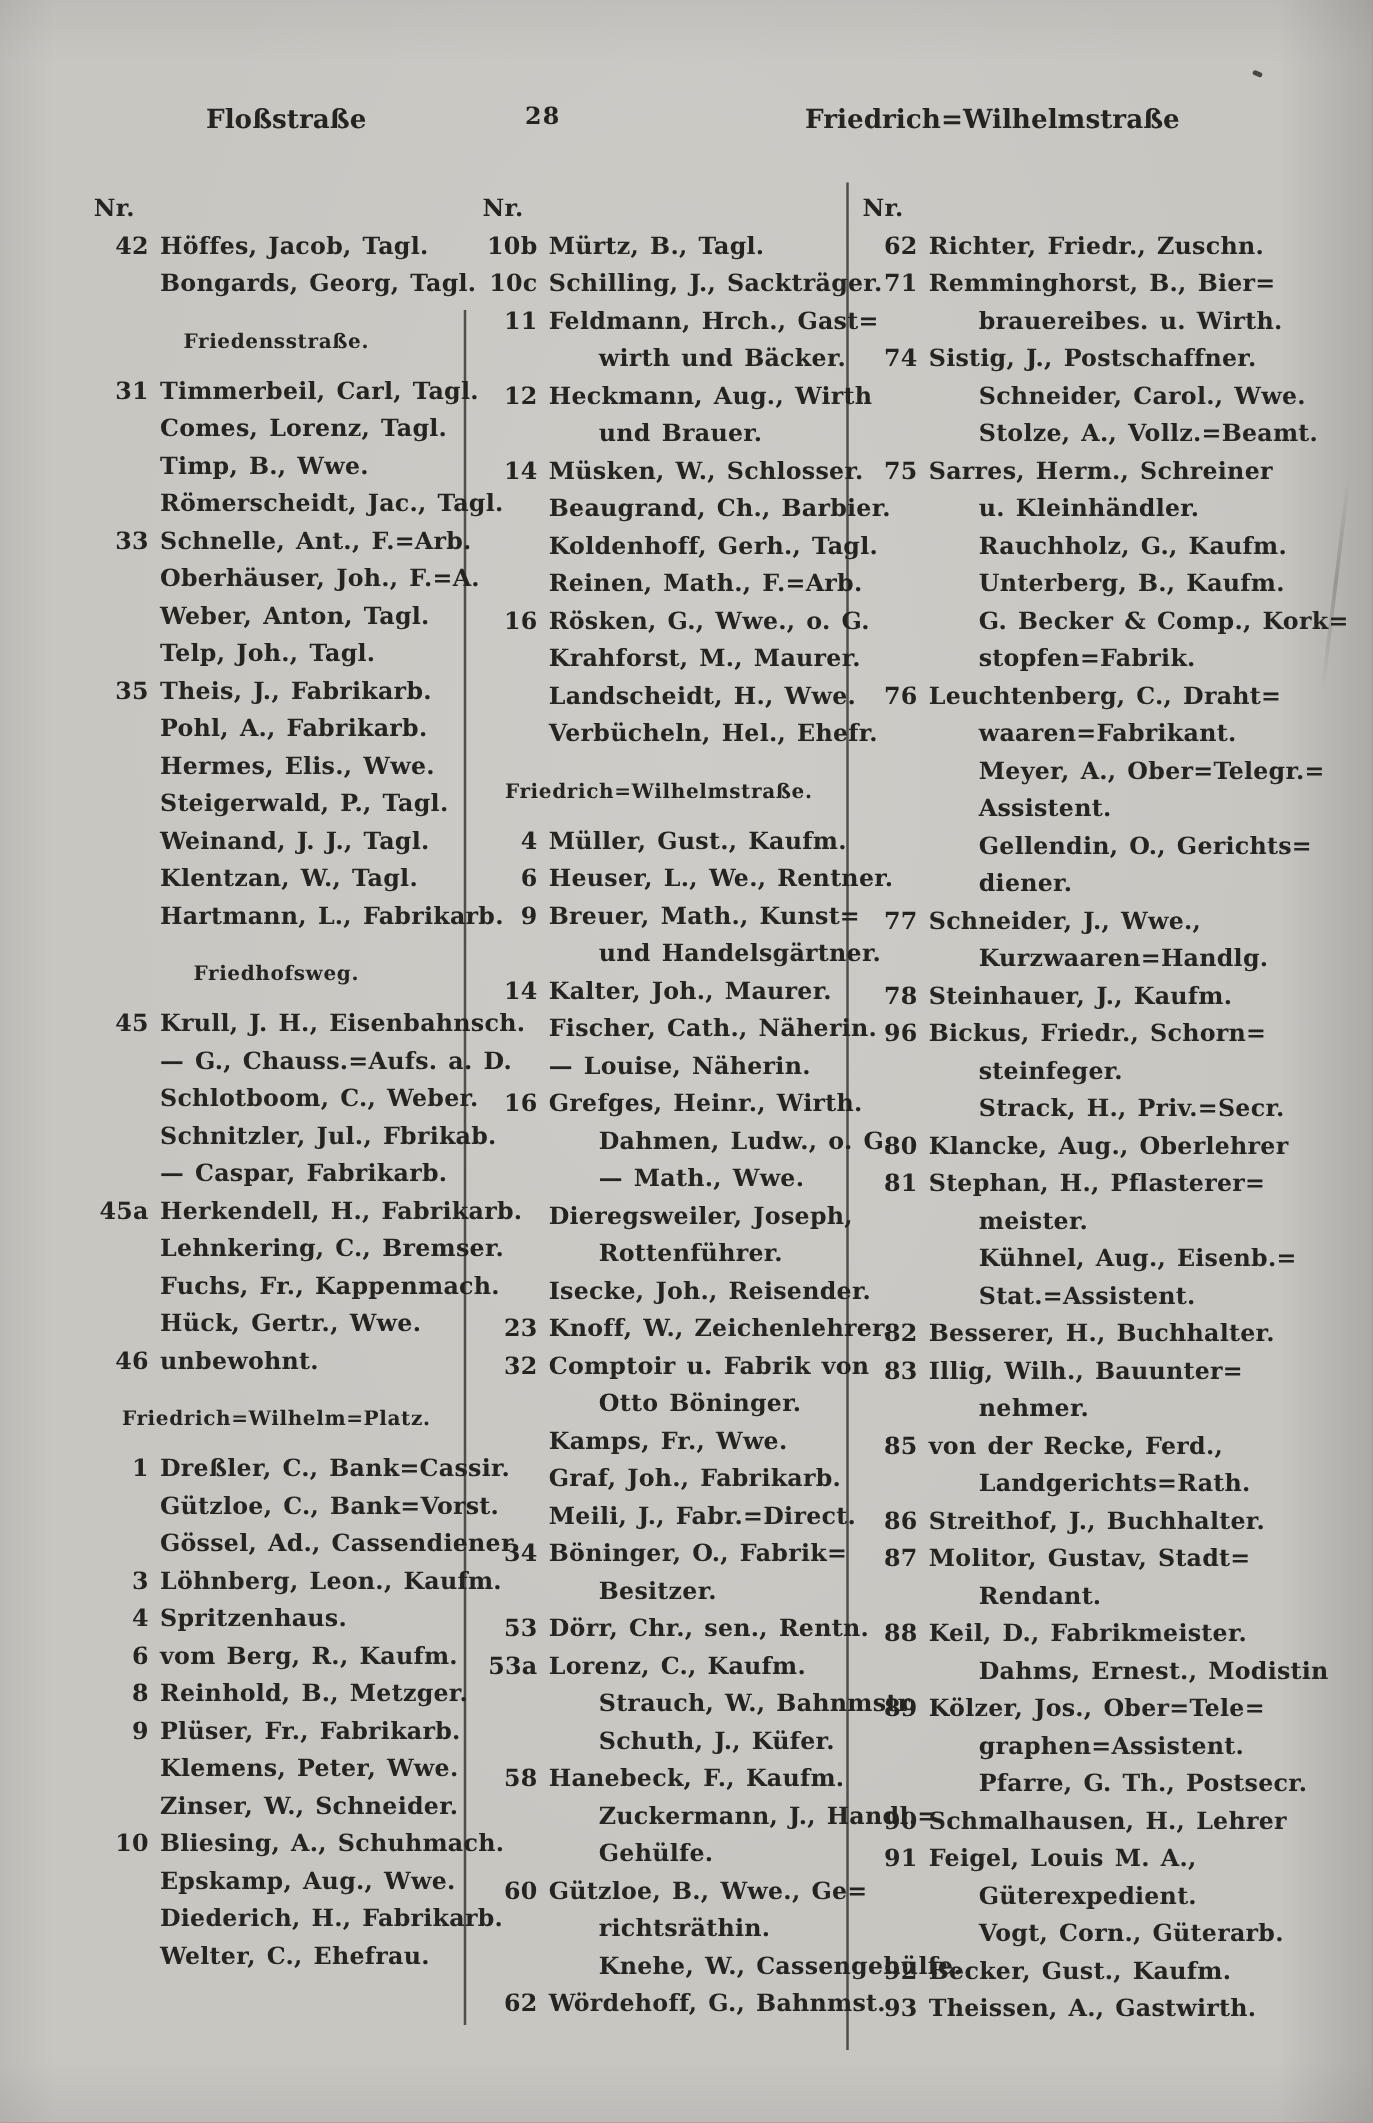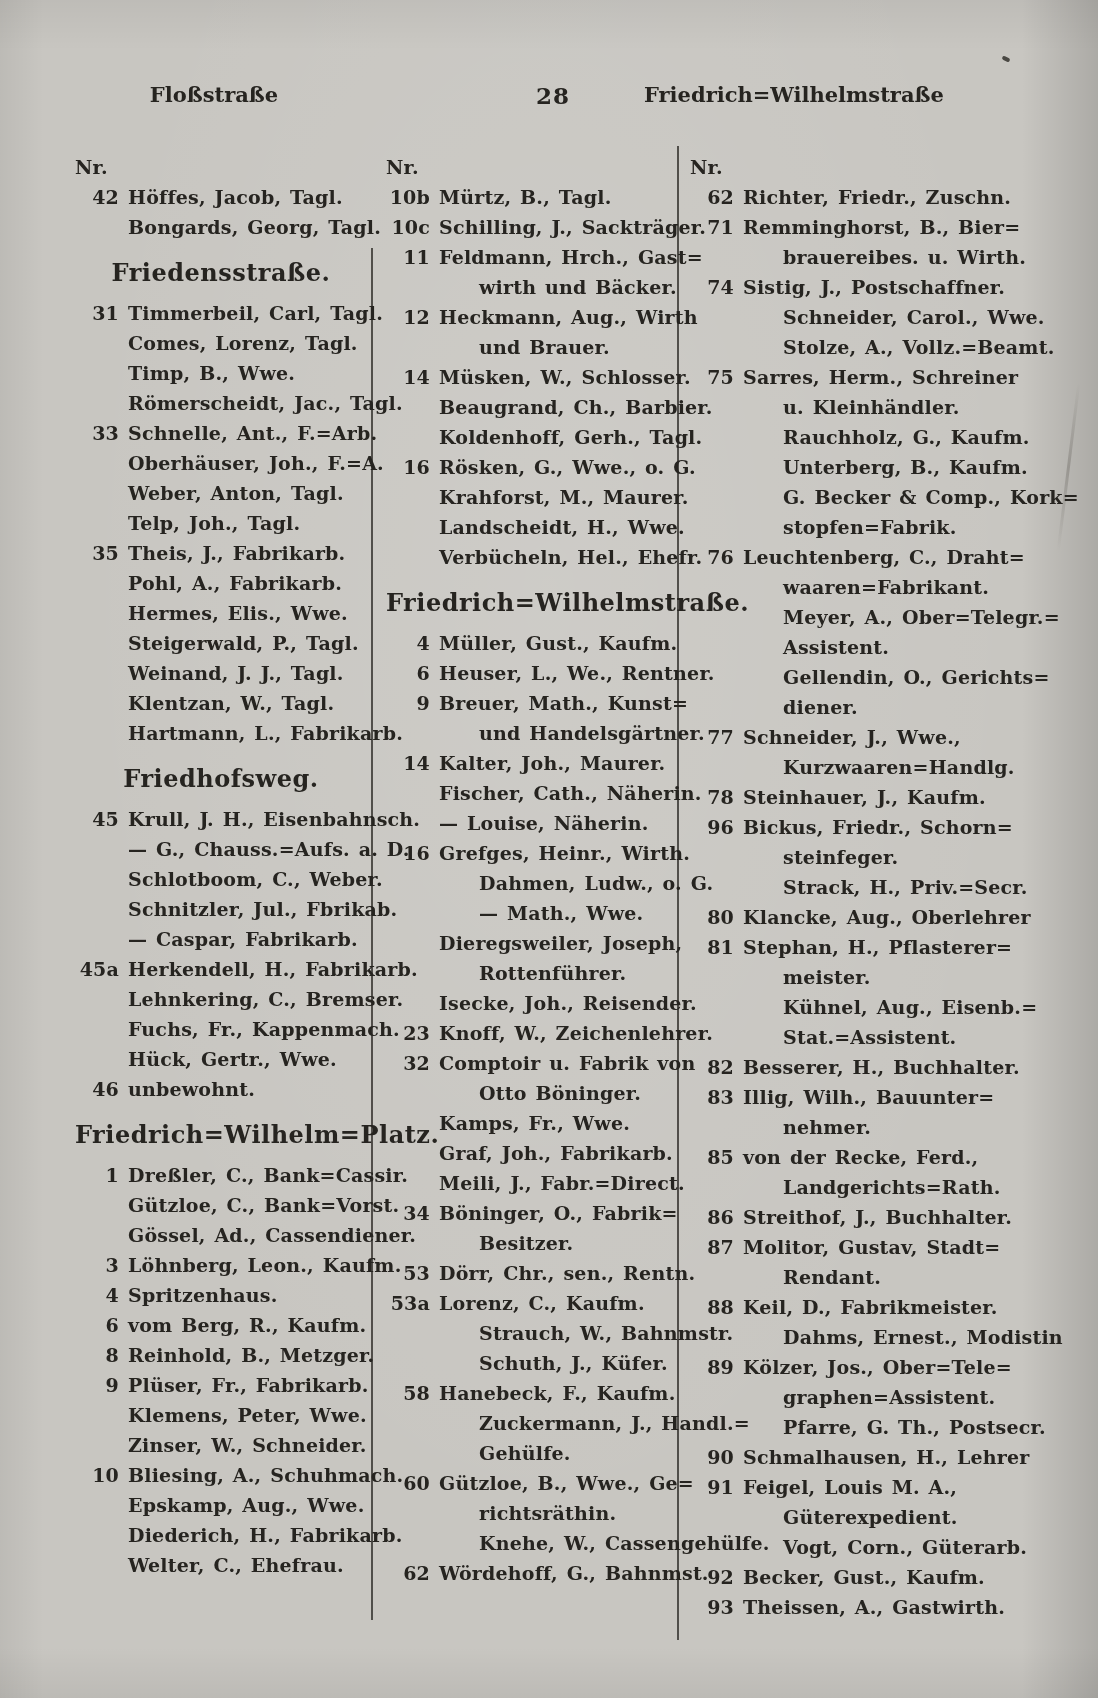--- a/index.html
+++ b/index.html
@@ -10,34 +10,34 @@
     font-family:"DejaVu Serif", serif;
     color:var(--ink,#262420);
     background:
       radial-gradient(ellipse at 50% 35%, rgba(255,255,255,0.10), rgba(0,0,0,0) 62%),
       linear-gradient(to right, rgba(0,0,0,0.06), rgba(0,0,0,0) 4%, rgba(0,0,0,0) 93%, rgba(0,0,0,0.14)),
       linear-gradient(to bottom, rgba(0,0,0,0.05), rgba(0,0,0,0) 3%, rgba(0,0,0,0) 97%, rgba(0,0,0,0.06)),
       var(--paper,#c8c6c1);
     overflow:hidden;
   }
   .header{position:absolute;top:82px;left:0;width:100%;height:34px;font-size:21px;font-weight:bold;}
-  .hdr-left{position:absolute;left:68px;width:292px;text-align:center;}
-  .hdr-center{position:absolute;left:430px;width:140px;text-align:right;font-size:23px;letter-spacing:1px;}
+  .hdr-left{position:absolute;left:83px;width:292px;text-align:center;}
+  .hdr-center{position:absolute;left:420px;width:140px;text-align:left;font-size:19px;letter-spacing:1px;}
   .hdr-right{position:absolute;left:644px;width:260px;text-align:center;}
   .col{position:absolute;top:140px;font-size:19px;letter-spacing:0.2px;word-spacing:2px;white-space:nowrap;}
   .col-1{left:75px;width:292px;}
   .col-2{left:386px;width:282px;}
   .col-3{left:690px;width:300px;}
   .nr-label{height:30px;line-height:30px;font-weight:bold;margin-top:12px;}
   .entry{display:flex;}
   .entry .nr{flex:none;width:44px;text-align:right;padding-right:9px;line-height:30px;font-weight:bold;}
   .entry .lines{flex:1;min-width:0;}
   .line{height:30px;line-height:30px;font-weight:bold;}
   .line.cont{padding-left:40px;}
-  .street-heading{font-weight:bold;text-align:center;font-size:24px;height:30px;line-height:30px;margin:16px 0 10px 0;letter-spacing:0.5px;}
+  .street-heading{font-weight:bold;text-align:center;font-size:16px;height:30px;line-height:30px;margin:16px 0 10px 0;letter-spacing:0.5px;}
   .sep{position:absolute;width:2px;background:rgba(40,38,34,0.75);}
   .sep1{left:371px;top:248px;height:1372px;}
   .sep2{left:677px;top:146px;height:1494px;}
   .speck{position:absolute;left:1002px;top:57px;width:8px;height:4px;background:#4a4843;border-radius:2px;transform:rotate(24deg);}
   .crease{position:absolute;right:28px;top:382px;width:3px;height:170px;background:linear-gradient(to bottom,rgba(0,0,0,0),rgba(60,55,48,0.25),rgba(0,0,0,0));transform:rotate(7deg);}
 </style>
 </head>
 <body>
 
 <div class="page">
@@ -342,20 +342,26 @@
           <div class="line">Beaugrand, Ch., Barbier.</div>
         </span>
       </div>
       <div class="entry">
         <span class="nr"></span>
         <span class="lines">
           <div class="line">Koldenhoff, Gerh., Tagl.</div>
         </span>
       </div>
       <div class="entry">
+        <span class="nr"></span>
+        <span class="lines">
+          <div class="line">Reinen, Math., F.=Arb.</div>
+        </span>
+      </div>
+      <div class="entry">
         <span class="nr">16</span>
         <span class="lines">
           <div class="line">Rösken, G., Wwe., o. G.</div>
         </span>
       </div>
       <div class="entry">
         <span class="nr"></span>
         <span class="lines">
           <div class="line">Krahforst, M., Maurer.</div>
         </span>

